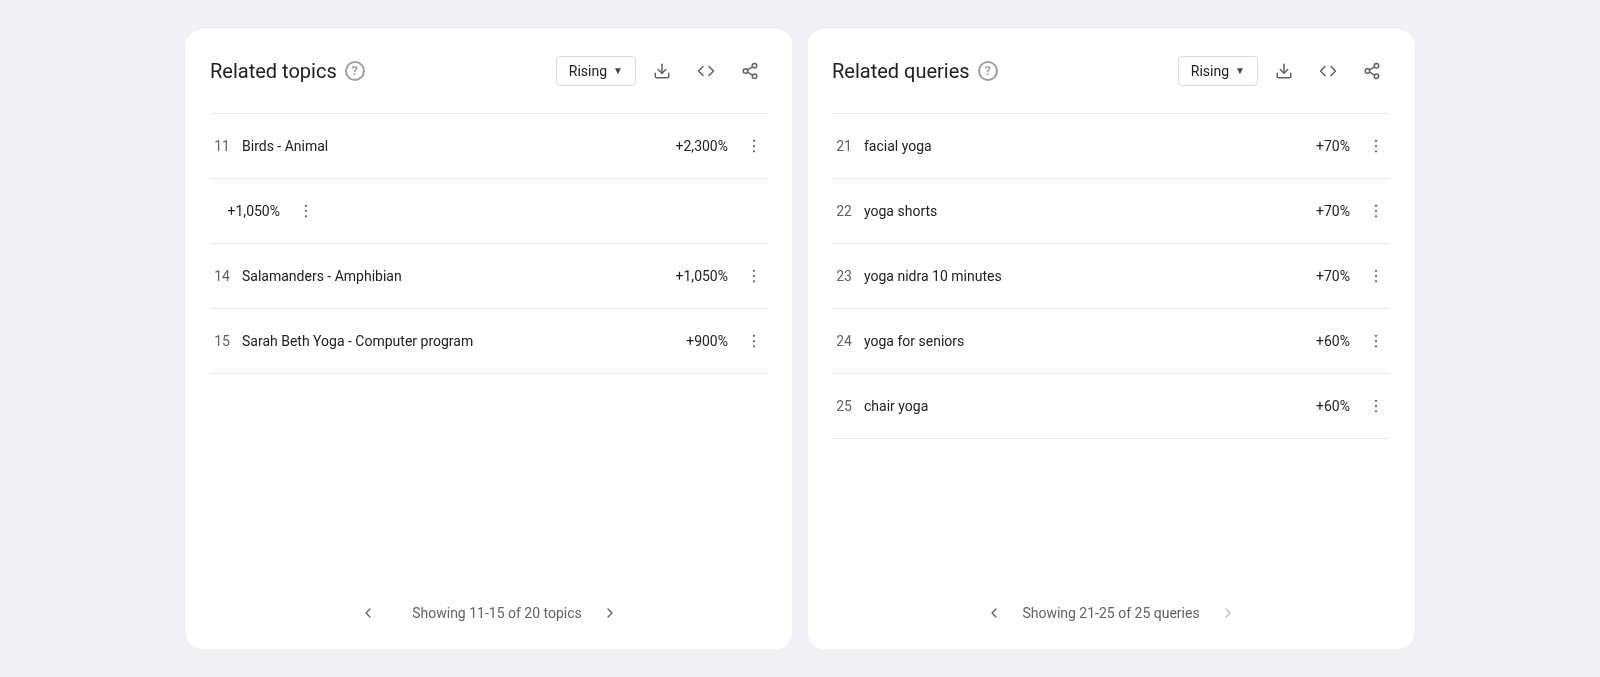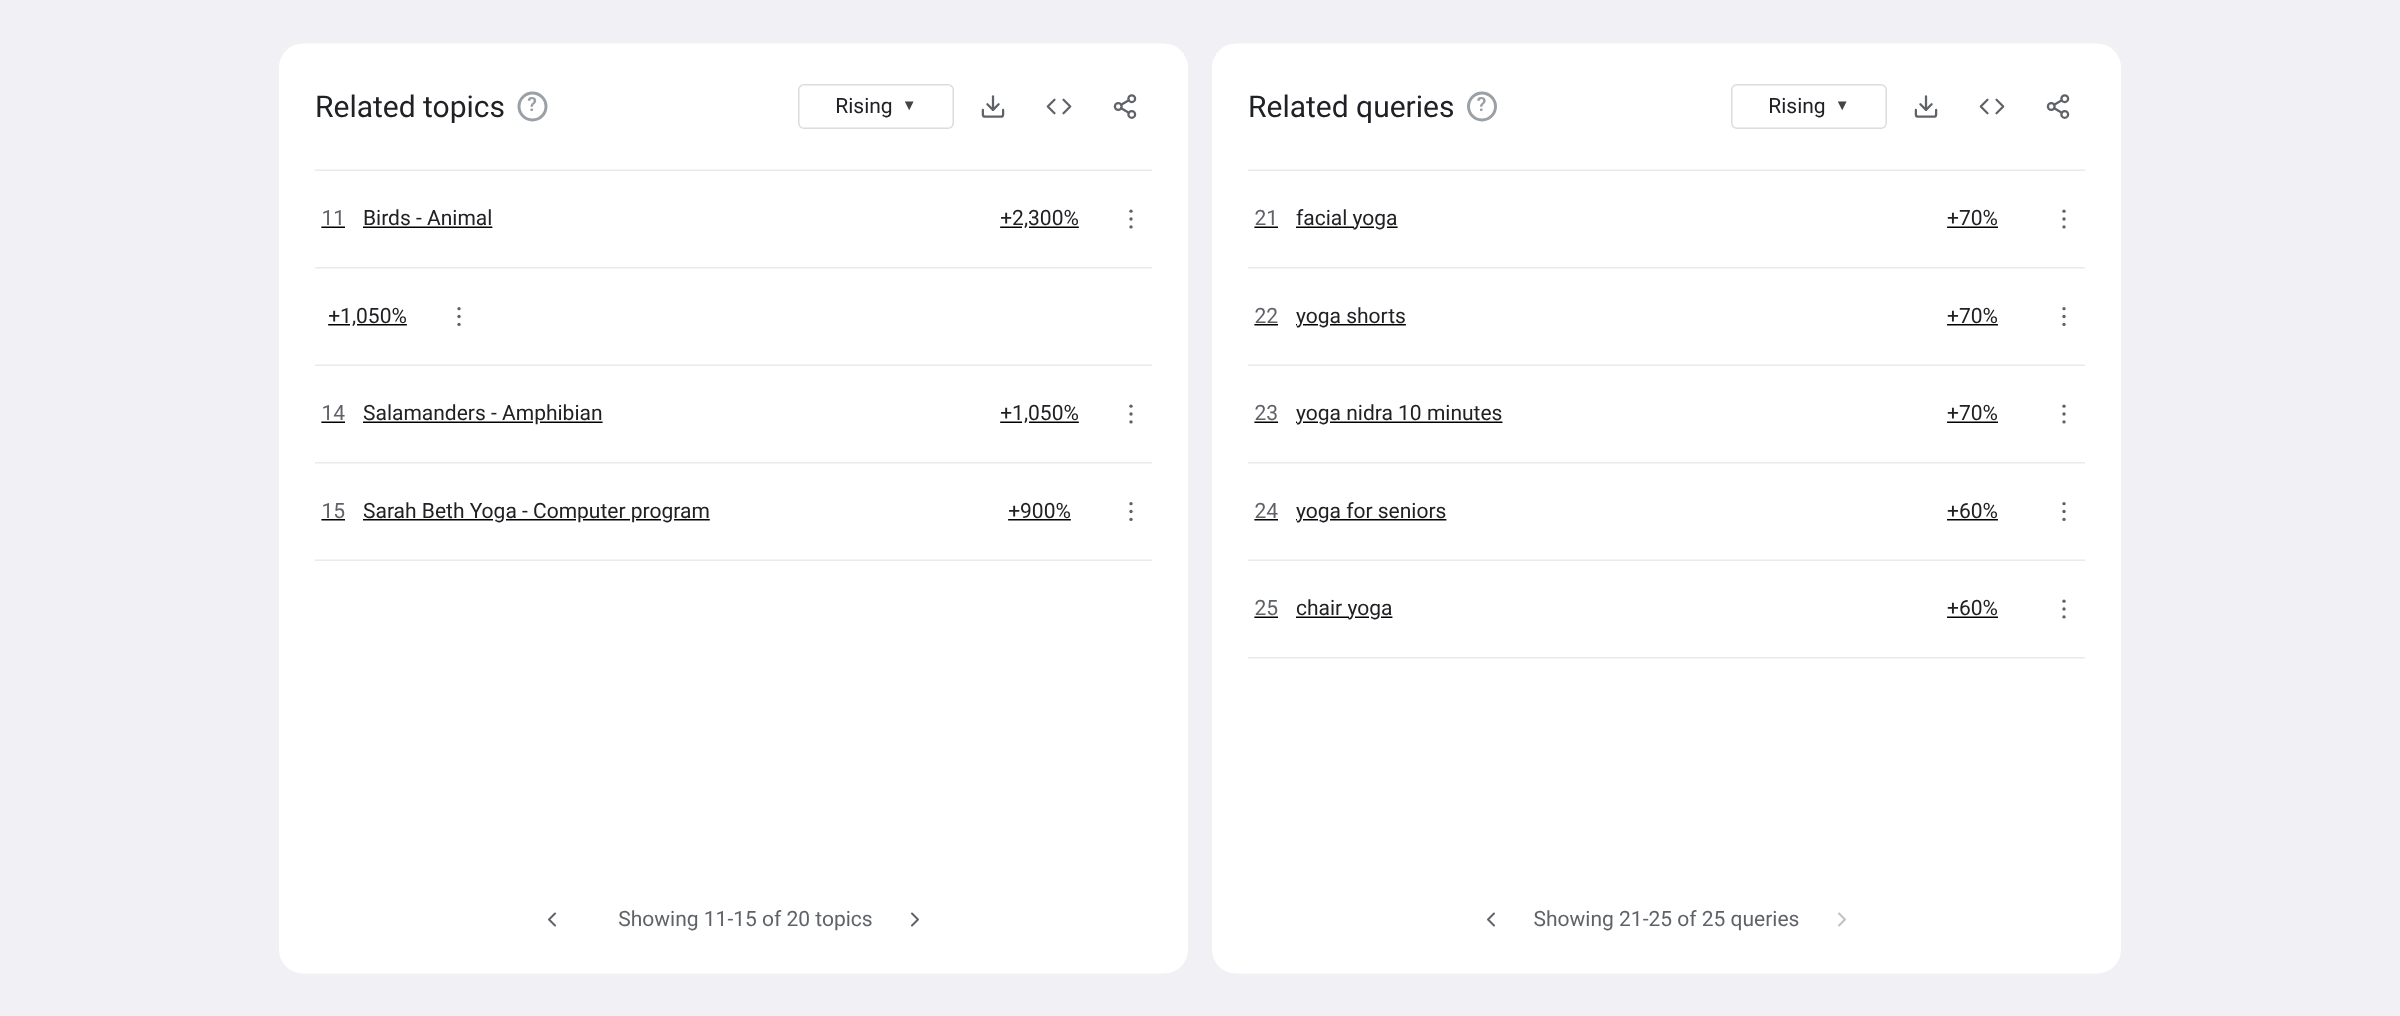--- a/index.html
+++ b/index.html
@@ -56,21 +56,21 @@
       display: flex;
       align-items: center;
       gap: 8px;
     }
     .dropdown-btn {
       display: flex;
       align-items: center;
       gap: 6px;
       border: 1px solid #dadce0;
       border-radius: 4px;
-      padding: 6px 24px;
+      padding: 6px 12px;
       background: #fff;
       font-size: 14px;
       color: #202124;
       cursor: pointer;
       font-family: inherit;
     }
     .dropdown-btn .chevron {
       font-size: 10px;
       color: #444;
     }
@@ -88,21 +88,20 @@
     }
     .table-body {
       flex: 1;
     }
     .table-row {
       display: flex;
       align-items: center;
       justify-content: space-between;
       padding: 18px 0;
       border-bottom: 1px solid #e8eaed;
-      text-decoration: underline;
     }
     .table-row:first-child {
       border-top: 1px solid #e8eaed;
     }
     .row-left {
       display: flex;
       align-items: center;
       gap: 12px;
     }
     .row-num {
@@ -117,21 +116,21 @@
     }
     .row-right {
       display: flex;
       align-items: center;
       gap: 12px;
     }
     .row-value {
       font-size: 14px;
       color: #202124;
       min-width: 70px;
-      text-align: center;
+      text-align: right;
     }
     .more-btn {
       color: #5f6368;
       cursor: pointer;
       font-size: 18px;
       width: 28px;
       height: 28px;
       display: flex;
       align-items: center;
       justify-content: center;

